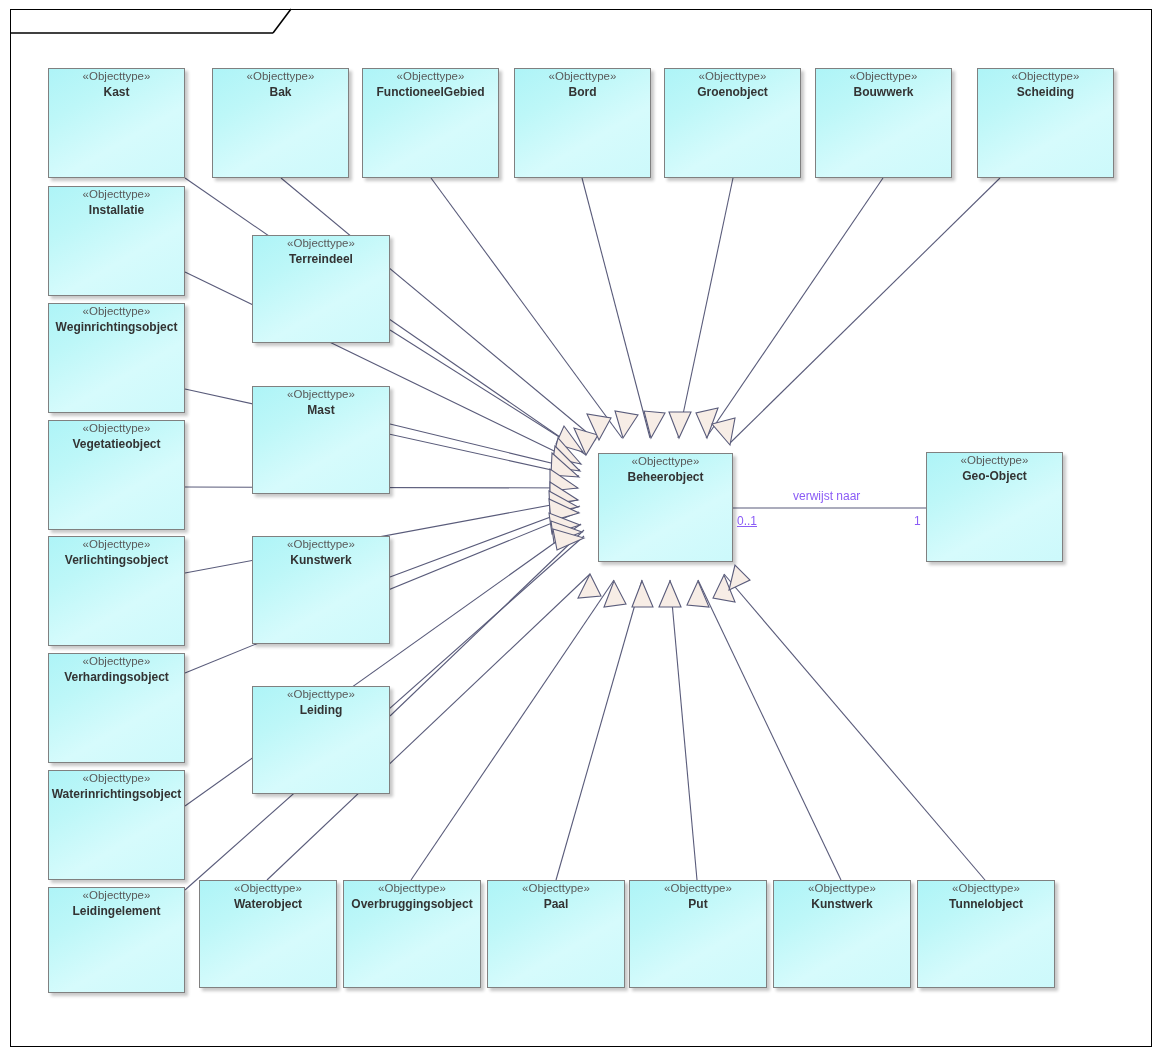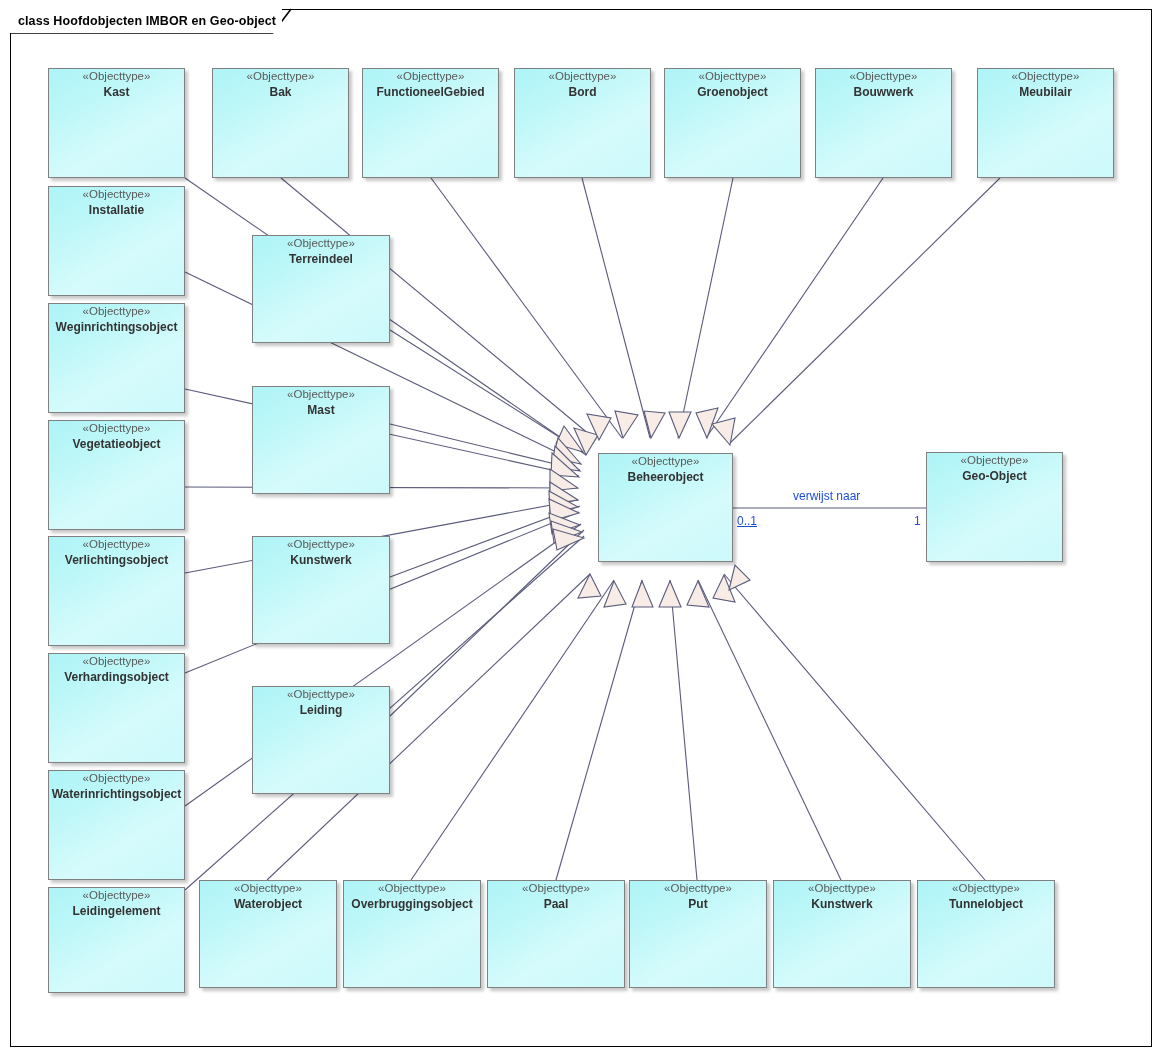--- a/index.html
+++ b/index.html
@@ -94,35 +94,32 @@
     font-size: 12px;
     font-weight: bold;
     color: #333333;
     line-height: 16px;
     white-space: nowrap;
   }
   
   .assoc-lbl {
     position: absolute;
     font-size: 12px;
-    color: #1d4ed8;
+    color: #8b5cf6;
     z-index: 5;
     white-space: nowrap;
   }
 </style>
 </head>
 <body>
 
 <div id="canvas">
 
   <div id="frame"></div>
 
-  <div id="frame-tab">
-    <span id="frame-tab-label">class Hoofdobjecten IMBOR en Geo-object</span>
-  </div>
 
   <svg id="lines" viewBox="0 0 1164 1060">
     <g stroke="#595b7a" stroke-width="1.1" fill="none">
 
       <line x1="185" y1="178" x2="586" y2="455"></line>
       <line x1="281" y1="178" x2="596" y2="440"></line>
       <line x1="431" y1="178" x2="622" y2="438"></line>
       <line x1="582" y1="178" x2="650" y2="438"></line>
       <line x1="733" y1="178" x2="678" y2="438"></line>
       <line x1="883" y1="178" x2="706" y2="438"></line>
@@ -176,21 +173,21 @@
   <div class="cls" style="left:664px; top:68px;  width:137px; height:110px;">
     <div class="stereo">«Objecttype»</div>
     <div class="nm">Groenobject</div>
   </div>
   <div class="cls" style="left:815px; top:68px;  width:137px; height:110px;">
     <div class="stereo">«Objecttype»</div>
     <div class="nm">Bouwwerk</div>
   </div>
   <div class="cls" style="left:977px; top:68px;  width:137px; height:110px;">
     <div class="stereo">«Objecttype»</div>
-    <div class="nm">Meubilair</div>
+    <div class="nm">Scheiding</div>
   </div>
 
   <div class="cls" style="left:48px; top:186px; width:137px; height:110px;">
     <div class="stereo">«Objecttype»</div>
     <div class="nm">Installatie</div>
   </div>
   <div class="cls" style="left:48px; top:303px; width:137px; height:110px;">
     <div class="stereo">«Objecttype»</div>
     <div class="nm">Weginrichtingsobject</div>
   </div>

